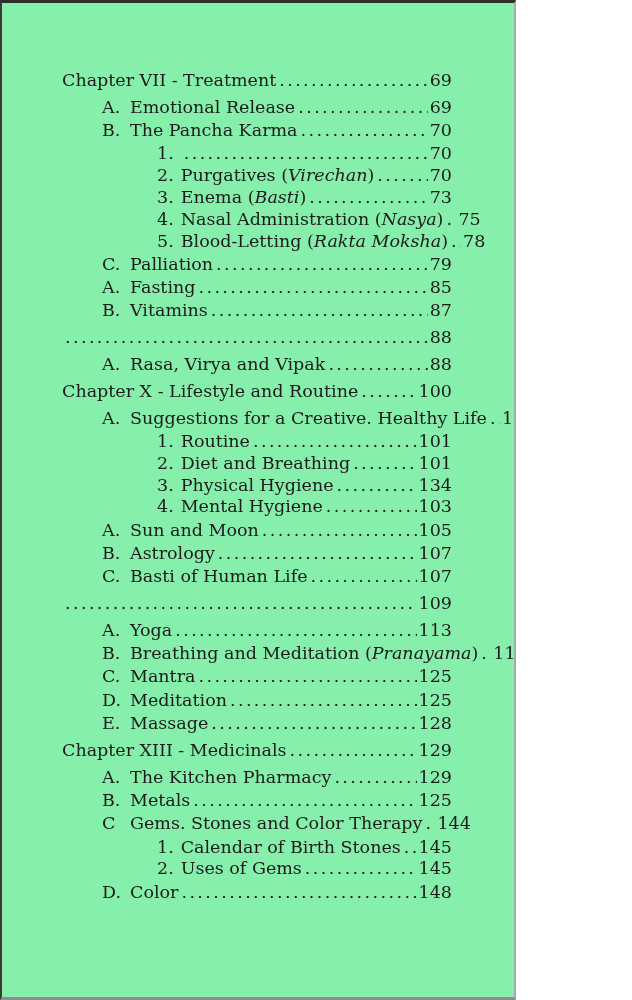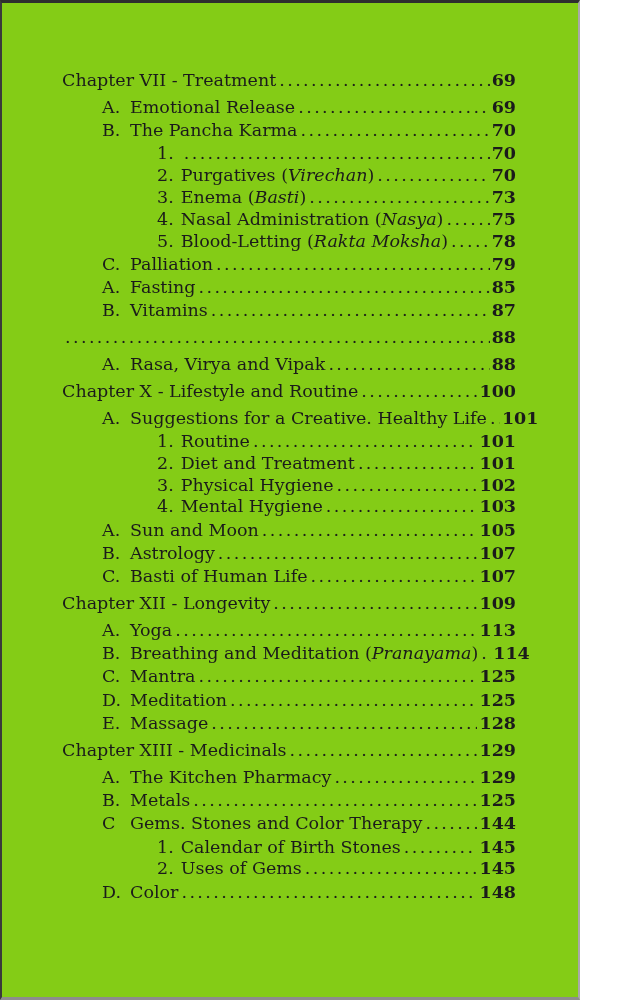--- a/index.html
+++ b/index.html
@@ -1,24 +1,24 @@
 <!DOCTYPE html>
 <html><head>
 <meta charset="utf-8">
 <style>
   html, body {
     margin: 0;
     padding: 0;
     background: #ffffff;
   }
   .scan {
-    width: 580px;
+    width: 516px;
     height: 1000px;
     box-sizing: border-box;
-    background: #84cc16;
+    background: #86efac;
     border-top: 3px solid #2e2e2e;
     border-left: 2px solid #3a3a3a;
     border-right: 2px solid #a8a8a8;
     border-bottom: 3px solid #8d8d8d;
     overflow: hidden;
     font-family: "DejaVu Serif", "Liberation Serif", serif;
     color: #1b1b1b;
   }
   .toc {
     box-sizing: border-box;
@@ -47,21 +47,20 @@
     margin: 0 2px 0 3px;
     min-width: 10px;
   }
   .dots::after {
     content: "..........................................................................................................................................................";
     letter-spacing: 2.4px;
   }
   .page-num {
     flex: 0 0 auto;
     text-align: right;
-    font-weight: bold;
   }
 </style>
 </head>
 <body>
 
 <div class="scan">
   <div class="toc" id="toc">
       <div class="row level-0">
 
     <span class="title"><span class="pre">Chapter VII - Treatment</span><span class="it"></span><span class="post"></span></span>
@@ -151,29 +150,29 @@
     <span class="page-num">101</span>
   </div>
       <div class="row level-2">
     <span class="label">1.</span>
     <span class="title"><span class="pre">Routine</span><span class="it"></span><span class="post"></span></span>
     <span class="dots"></span>
     <span class="page-num">101</span>
   </div>
       <div class="row level-2">
     <span class="label">2.</span>
-    <span class="title"><span class="pre">Diet and Treatment </span><span class="it"></span><span class="post"></span></span>
+    <span class="title"><span class="pre">Diet and Breathing </span><span class="it"></span><span class="post"></span></span>
     <span class="dots"></span>
     <span class="page-num">101</span>
   </div>
       <div class="row level-2">
     <span class="label">3.</span>
     <span class="title"><span class="pre">Physical Hygiene</span><span class="it"></span><span class="post"></span></span>
     <span class="dots"></span>
-    <span class="page-num">102</span>
+    <span class="page-num">134</span>
   </div>
       <div class="row level-2">
     <span class="label">4.</span>
     <span class="title"><span class="pre">Mental Hygiene </span><span class="it"></span><span class="post"></span></span>
     <span class="dots"></span>
     <span class="page-num">103</span>
   </div>
       <div class="row level-1">
     <span class="label">A.</span>
     <span class="title"><span class="pre">Sun and Moon</span><span class="it"></span><span class="post"></span></span>
@@ -187,21 +186,20 @@
     <span class="page-num">107</span>
   </div>
       <div class="row level-1">
     <span class="label">C.</span>
     <span class="title"><span class="pre">Basti of Human Life </span><span class="it"></span><span class="post"></span></span>
     <span class="dots"></span>
     <span class="page-num">107</span>
   </div>
       <div class="row level-0">
 
-    <span class="title"><span class="pre">Chapter XII - Longevity</span><span class="it"></span><span class="post"></span></span>
     <span class="dots"></span>
     <span class="page-num">109</span>
   </div>
       <div class="row level-1">
     <span class="label">A.</span>
     <span class="title"><span class="pre">Yoga</span><span class="it"></span><span class="post"></span></span>
     <span class="dots"></span>
     <span class="page-num">113</span>
   </div>
       <div class="row level-1">

